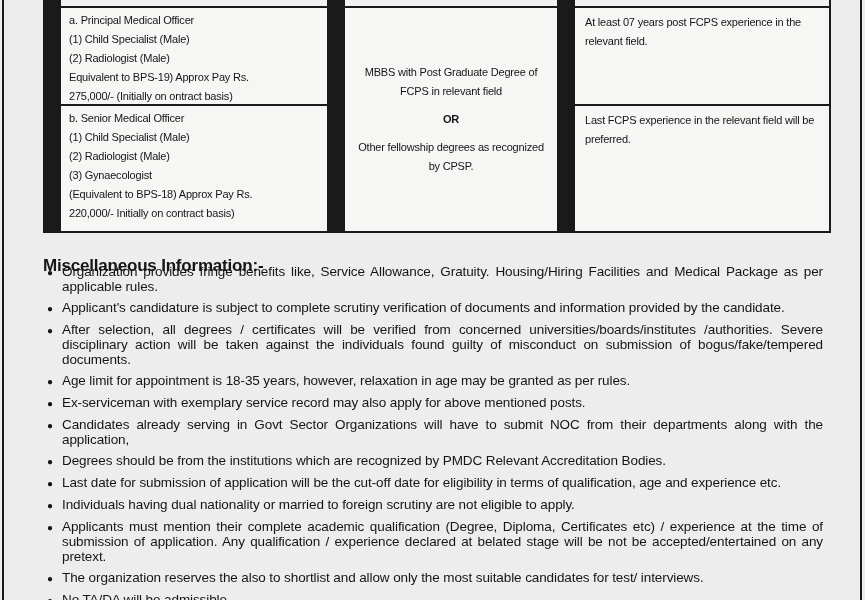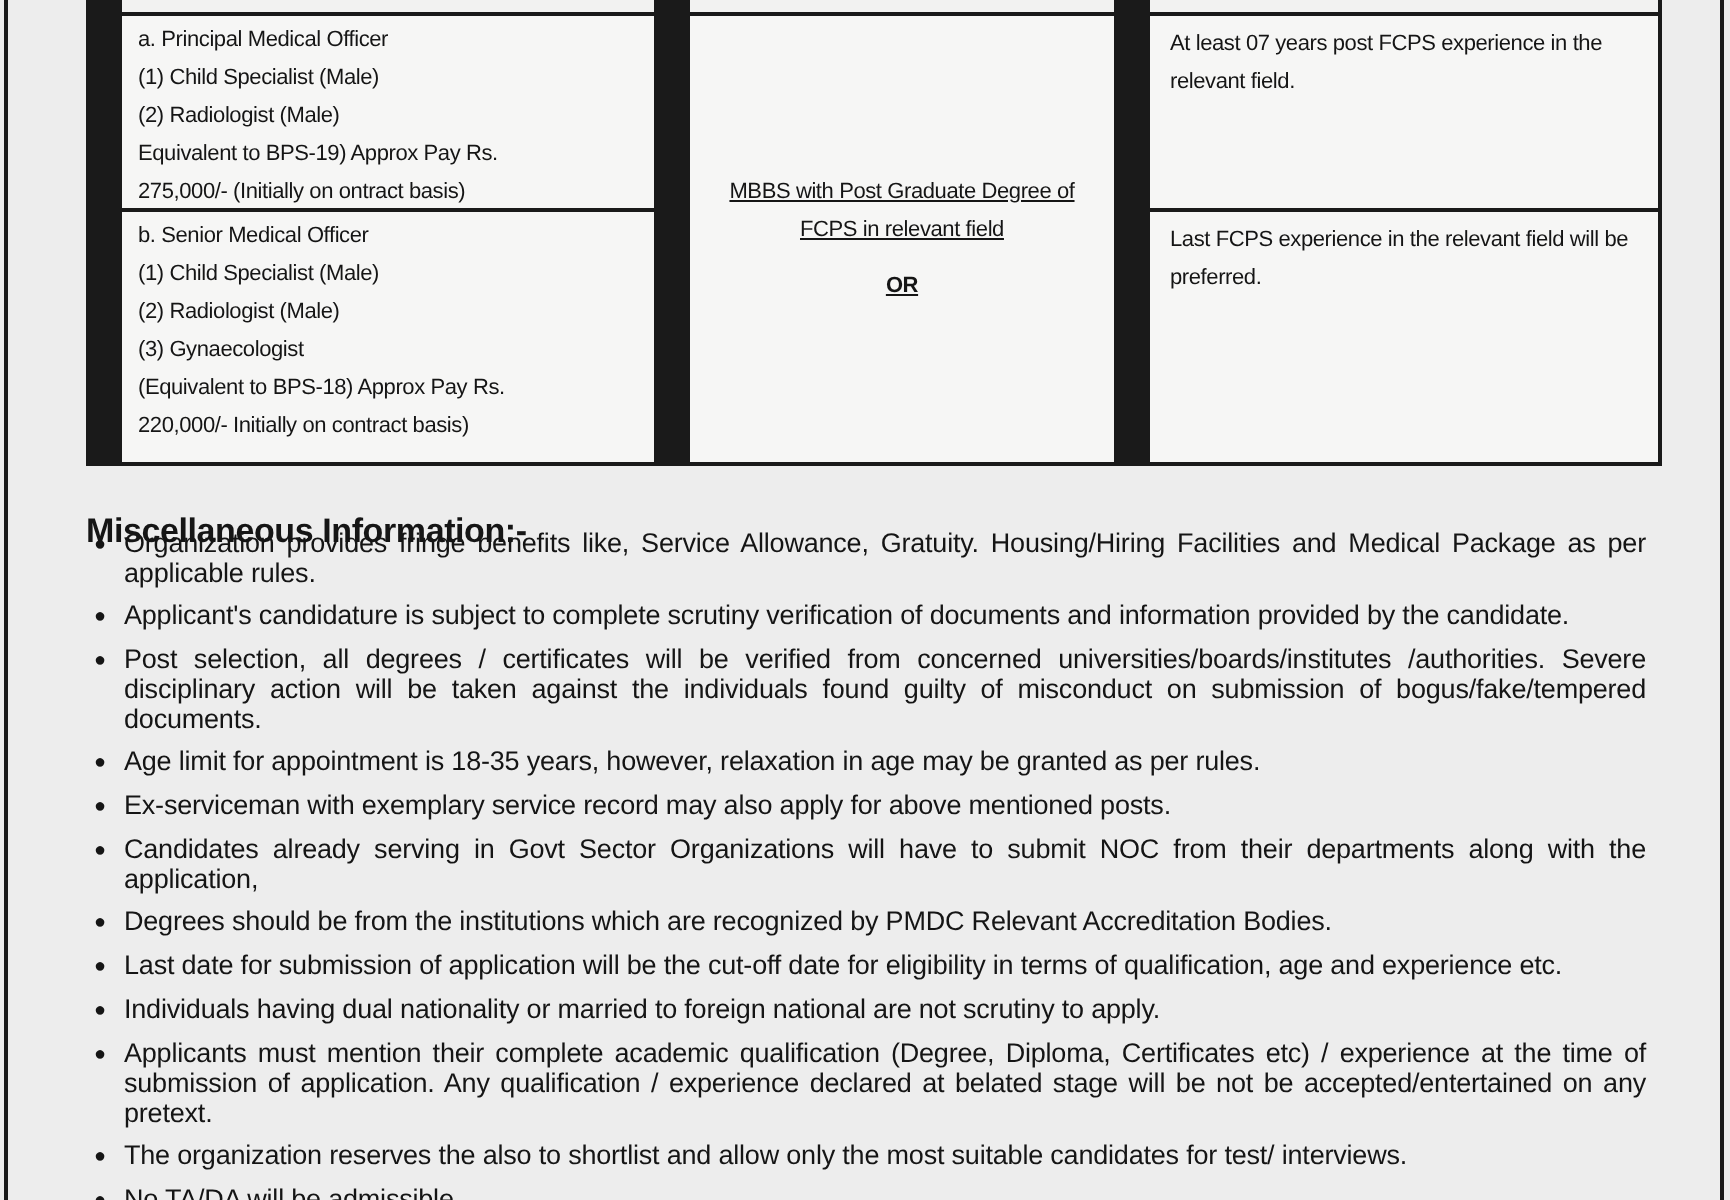--- a/index.html
+++ b/index.html
@@ -55,21 +55,20 @@
   .cell.qualification {
     grid-column: 2;
     grid-row: 2 / span 2;
     display: flex;
     flex-direction: column;
     justify-content: center;
     align-items: center;
     text-align: center;
     padding: 0 8px;
     gap: 9px;
-    text-decoration: underline;
   }
   .cell.qualification .or {
     font-weight: bold;
   }
   .cell.experience {
     padding: 5px 8px 16px 10px;
   }
 
   
   .misc-heading {
@@ -123,20 +122,21 @@
 
   <div class="cell position">a. Principal Medical Officer
 (1) Child Specialist (Male)
 (2) Radiologist (Male)
 Equivalent to BPS-19) Approx Pay Rs.
 275,000/- (Initially on ontract basis)</div>
 
   <div class="cell qualification">
     <div>MBBS with Post Graduate Degree of FCPS in relevant field</div>
     <div class="or">OR</div>
+    <div>Other fellowship degrees as recognized by CPSP.</div>
   </div>
 
   <div class="cell experience">At least 07 years post FCPS experience in the relevant field.</div>
 
   <div class="cell position">b. Senior Medical Officer
 (1) Child Specialist (Male)
 (2) Radiologist (Male)
 (3) Gynaecologist
 (Equivalent to BPS-18) Approx Pay Rs.
 220,000/- Initially on contract basis)</div>
@@ -149,21 +149,21 @@
     <li>
     <span class="bullet-dot">●</span>
     <div class="bullet-text"><span>Organization provides fringe benefits like, Service Allowance, Gratuity. Housing/Hiring Facilities and Medical Package as per applicable rules.</span></div>
   </li>
     <li>
     <span class="bullet-dot">●</span>
     <div class="bullet-text"><span>Applicant's candidature is subject to complete scrutiny verification of documents and information provided by the candidate.</span></div>
   </li>
     <li>
     <span class="bullet-dot">●</span>
-    <div class="bullet-text"><span>Post selection, all degrees / certificates will be verified from concerned universities/boards/institutes /authorities. Severe disciplinary action will be taken against the individuals found guilty of misconduct on submission of bogus/fake/tempered documents.</span></div>
+    <div class="bullet-text"><span>After selection, all degrees / certificates will be verified from concerned universities/boards/institutes /authorities. Severe disciplinary action will be taken against the individuals found guilty of misconduct on submission of bogus/fake/tempered documents.</span></div>
   </li>
     <li>
     <span class="bullet-dot">●</span>
     <div class="bullet-text"><span>Age limit for appointment is 18-35 years, however, relaxation in age may be granted as per rules.</span></div>
   </li>
     <li>
     <span class="bullet-dot">●</span>
     <div class="bullet-text"><span>Ex-serviceman with exemplary service record may also apply for above mentioned posts.</span></div>
   </li>
     <li>
@@ -173,21 +173,21 @@
     <li>
     <span class="bullet-dot">●</span>
     <div class="bullet-text"><span>Degrees should be from the institutions which are recognized by PMDC Relevant Accreditation Bodies.</span></div>
   </li>
     <li>
     <span class="bullet-dot">●</span>
     <div class="bullet-text"><span>Last date for submission of application will be the cut-off date for eligibility in terms of qualification, age and experience etc.</span></div>
   </li>
     <li>
     <span class="bullet-dot">●</span>
-    <div class="bullet-text"><span>Individuals having dual nationality or married to foreign national are not scrutiny to apply.</span></div>
+    <div class="bullet-text"><span>Individuals having dual nationality or married to foreign scrutiny are not eligible to apply.</span></div>
   </li>
     <li>
     <span class="bullet-dot">●</span>
     <div class="bullet-text"><span>Applicants must mention their complete academic qualification (Degree, Diploma, Certificates etc) / experience at the time of submission of application. Any qualification / experience declared at belated stage will be not be accepted/entertained on any pretext.</span></div>
   </li>
     <li>
     <span class="bullet-dot">●</span>
     <div class="bullet-text"><span>The organization reserves the also to shortlist and allow only the most suitable candidates for test/ interviews.</span></div>
   </li>
     <li>

